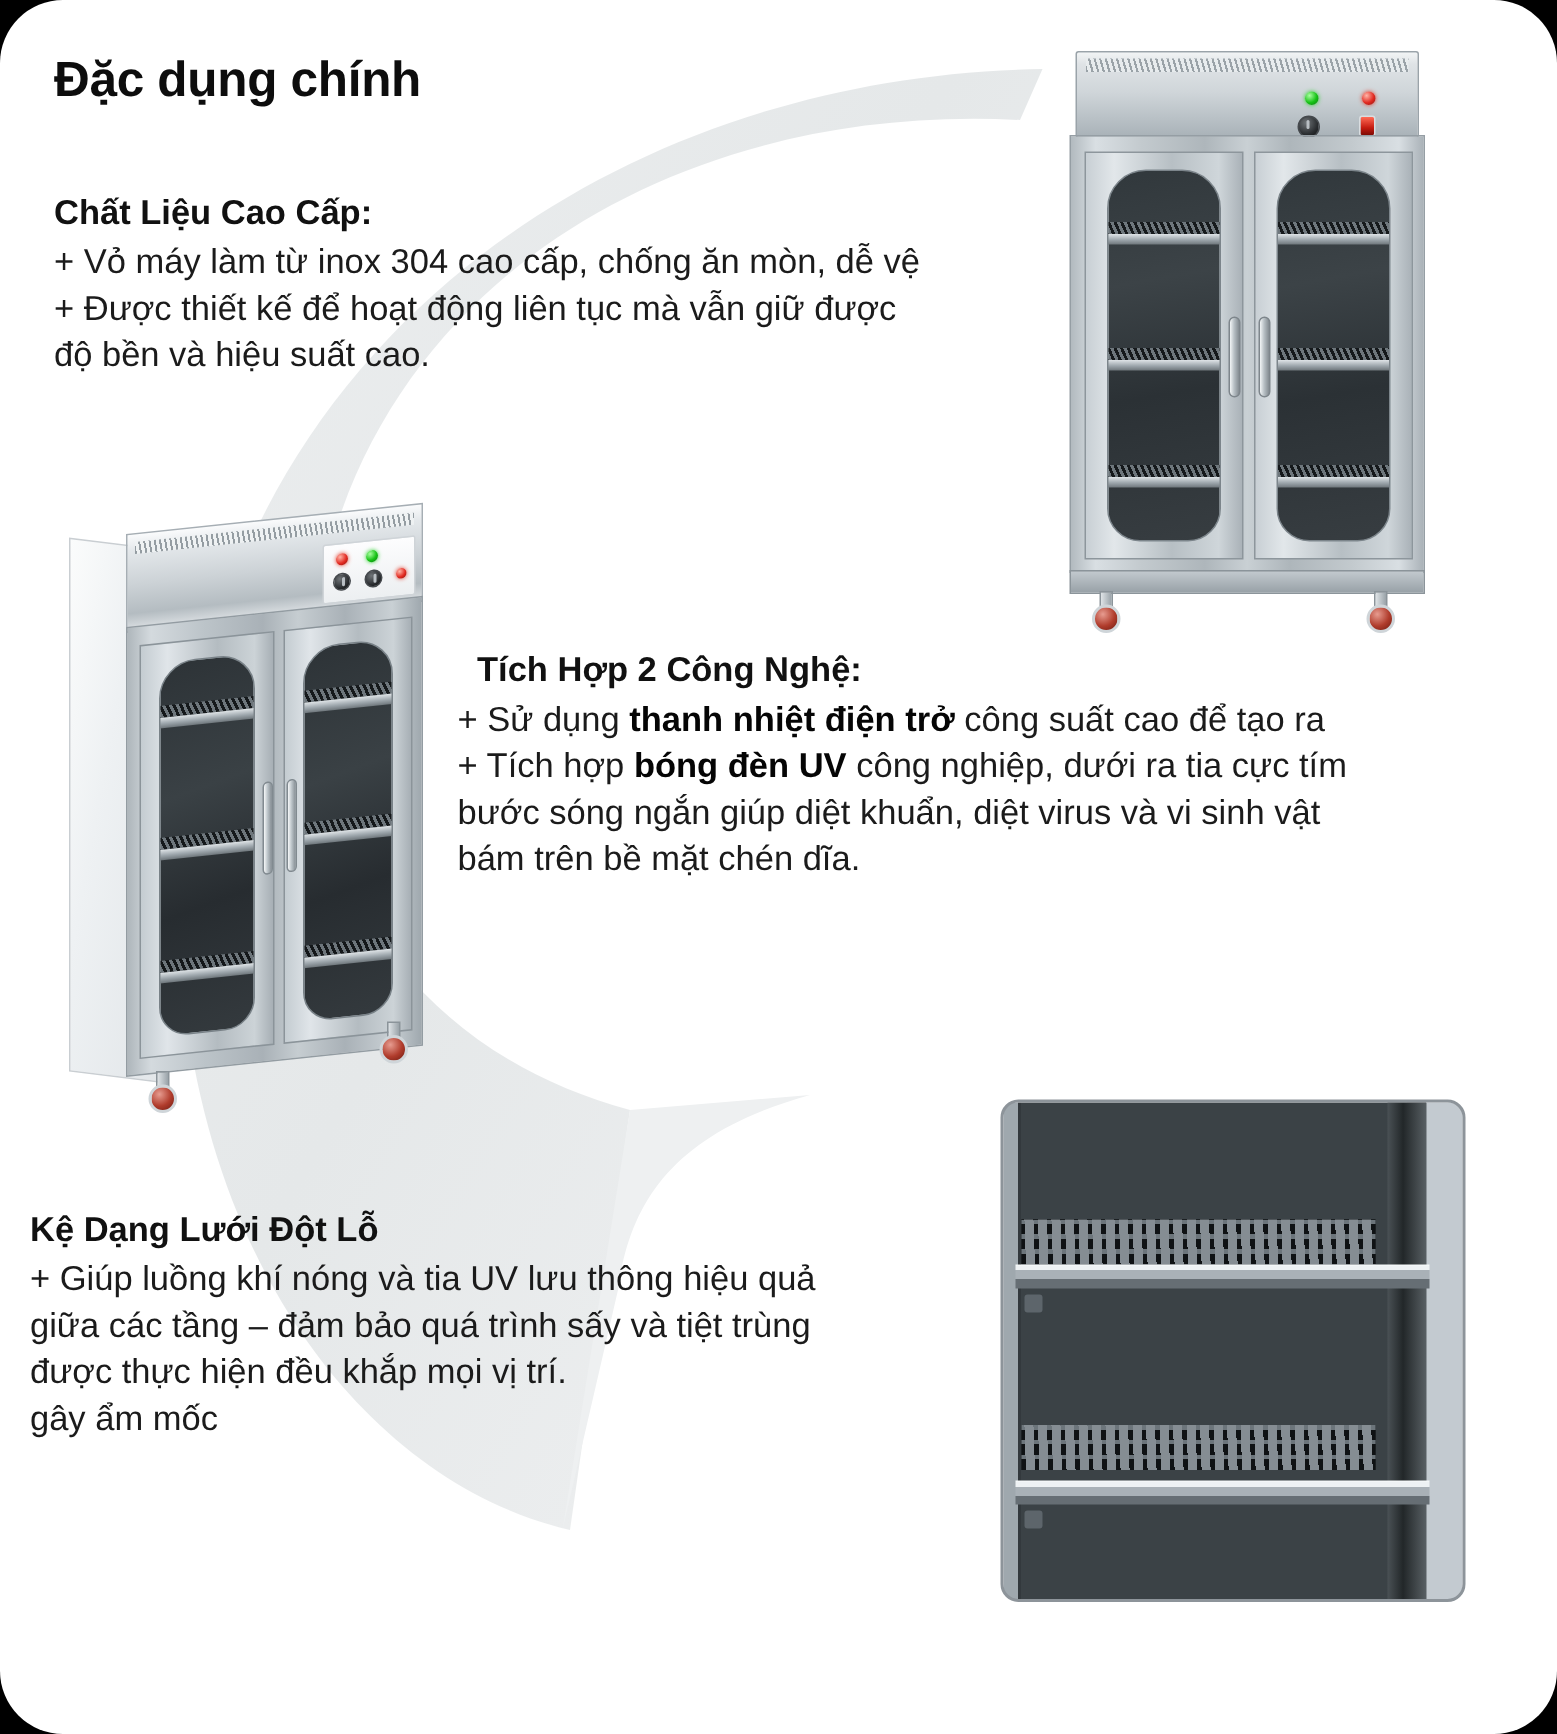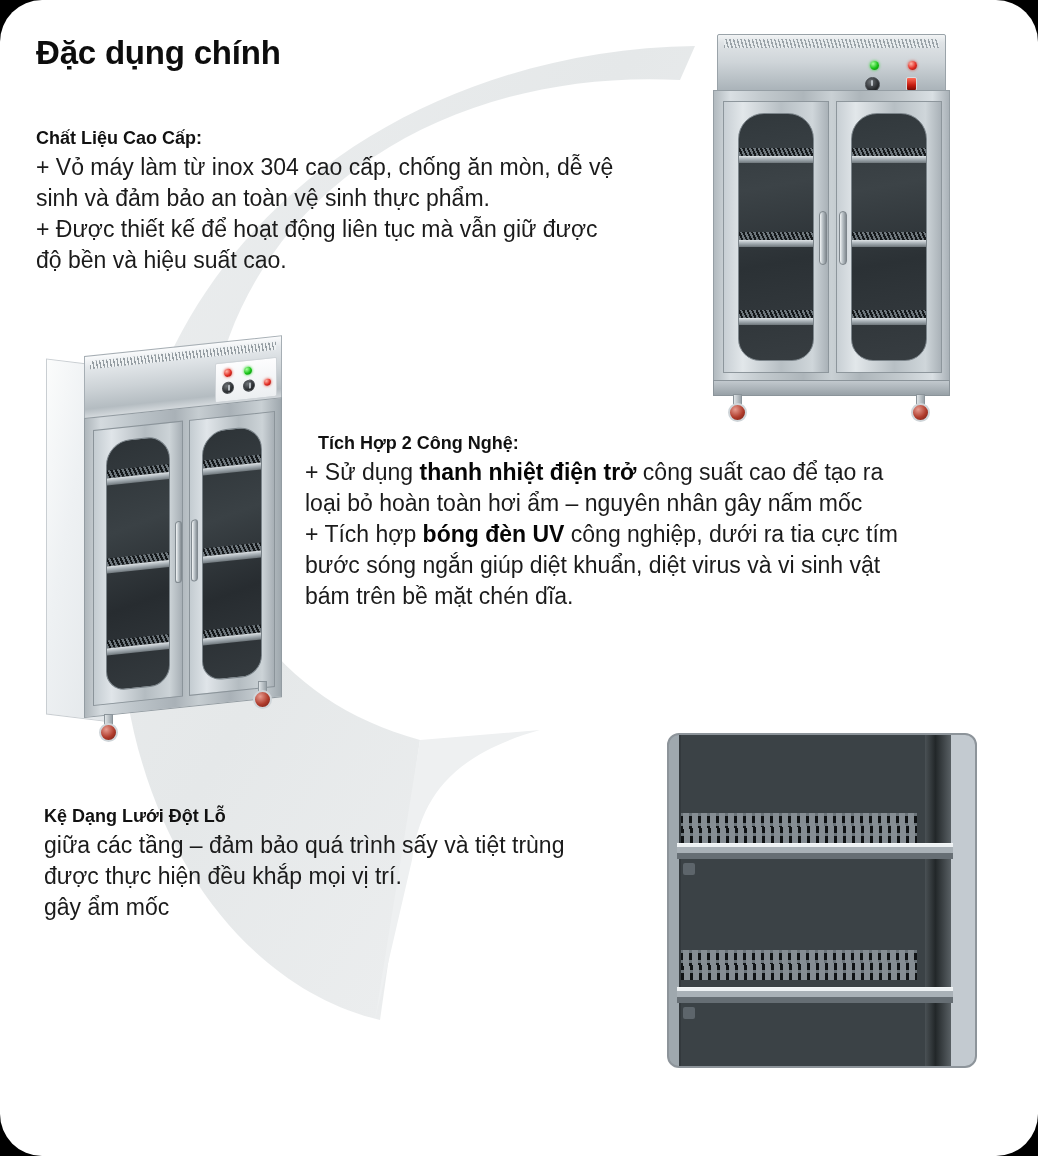--- a/index.html
+++ b/index.html
@@ -38,37 +38,37 @@
   #page-title {
     left: 36px;
     top: 34px;
     font-size: 33px;
     font-weight: bold;
     color: #0d0d0d;
     letter-spacing: -0.2px;
   }
 
   .blk-head {
-    font-size: 18px;
+    font-size: 23px;
     font-weight: bold;
     color: #111;
     line-height: 1.30;
     margin-bottom: 2px;
   }
   .blk-line {
     font-size: 23px;
     color: #1b1b1b;
     line-height: 1.345;
     white-space: nowrap;
   }
   .blk-line b { font-weight: bold; color: #050505; }
 
   #block-material { left: 36px; top: 127px; width: 680px; }
   #block-tech     { left: 305px; top: 432px; width: 690px; }
-  #block-shelf    { left: 44px;  top: 805px; width: 640px; }
+  #block-shelf    { left: 20px;  top: 805px; width: 640px; }
 
   #block-tech .blk-head { padding-left: 13px; }
 
   
   .cabinet { position: absolute; z-index: 3; }
 
   
   #cab-top { left: 713px; top: 34px; width: 237px; height: 382px; }
 
   .cab-top-hood {
@@ -258,38 +258,37 @@
                C 58 175, 300 10, 575 6 Z" fill="url(#wmg)"></path>
       <path d="M 420 690 C 330 715, 300 760, 292 820 L 255 980 L 300 700 Z" fill="#eef0f1"></path>
     </g>
   </svg>
 
   <div class="txt-block" id="page-title">Đặc dụng chính</div>
 
   <div class="txt-block" id="block-material">
     <div class="blk-head">Chất Liệu Cao Cấp:</div>
     <div class="blk-line">+ Vỏ máy làm từ inox 304 cao cấp, chống ăn mòn, dễ vệ</div>
-    <div class="blk-line">sinh và đảm bảo an toàn vệ sinh thực phẩm.</div>
     <div class="blk-line">+ Được thiết kế để hoạt động liên tục mà vẫn giữ được</div>
     <div class="blk-line">độ bền và hiệu suất cao.</div>
   </div>
 
   <div class="txt-block" id="block-tech">
     <div class="blk-head">Tích Hợp 2 Công Nghệ:</div>
     <div id="tech-lines">
         <div class="blk-line"><span>+ Sử dụng </span><b>thanh nhiệt điện trở</b><span> công suất cao để tạo ra</span></div>
-        <div class="blk-line"><span>loại bỏ hoàn toàn hơi ẩm – nguyên nhân gây nấm mốc</span></div>
         <div class="blk-line"><span>+ Tích hợp </span><b>bóng đèn UV</b><span> công nghiệp, dưới ra tia cực tím</span></div>
         <div class="blk-line"><span>bước sóng ngắn giúp diệt khuẩn, diệt virus và vi sinh vật</span></div>
         <div class="blk-line"><span>bám trên bề mặt chén dĩa.</span></div>
       </div>
   </div>
 
   <div class="txt-block" id="block-shelf">
     <div class="blk-head">Kệ Dạng Lưới Đột Lỗ</div>
+    <div class="blk-line">+ Giúp luồng khí nóng và tia UV lưu thông hiệu quả</div>
     <div class="blk-line">giữa các tầng – đảm bảo quá trình sấy và tiệt trùng</div>
     <div class="blk-line">được thực hiện đều khắp mọi vị trí.</div>
     <div class="blk-line">gây ẩm mốc</div>
   </div>
 
   <div class="cabinet" id="cab-top">
 
     <div class="cab-top-hood">
       <div class="hood-vent"></div>
       <div class="panel-led led-green" style="left:152px; top:26px;"></div>

